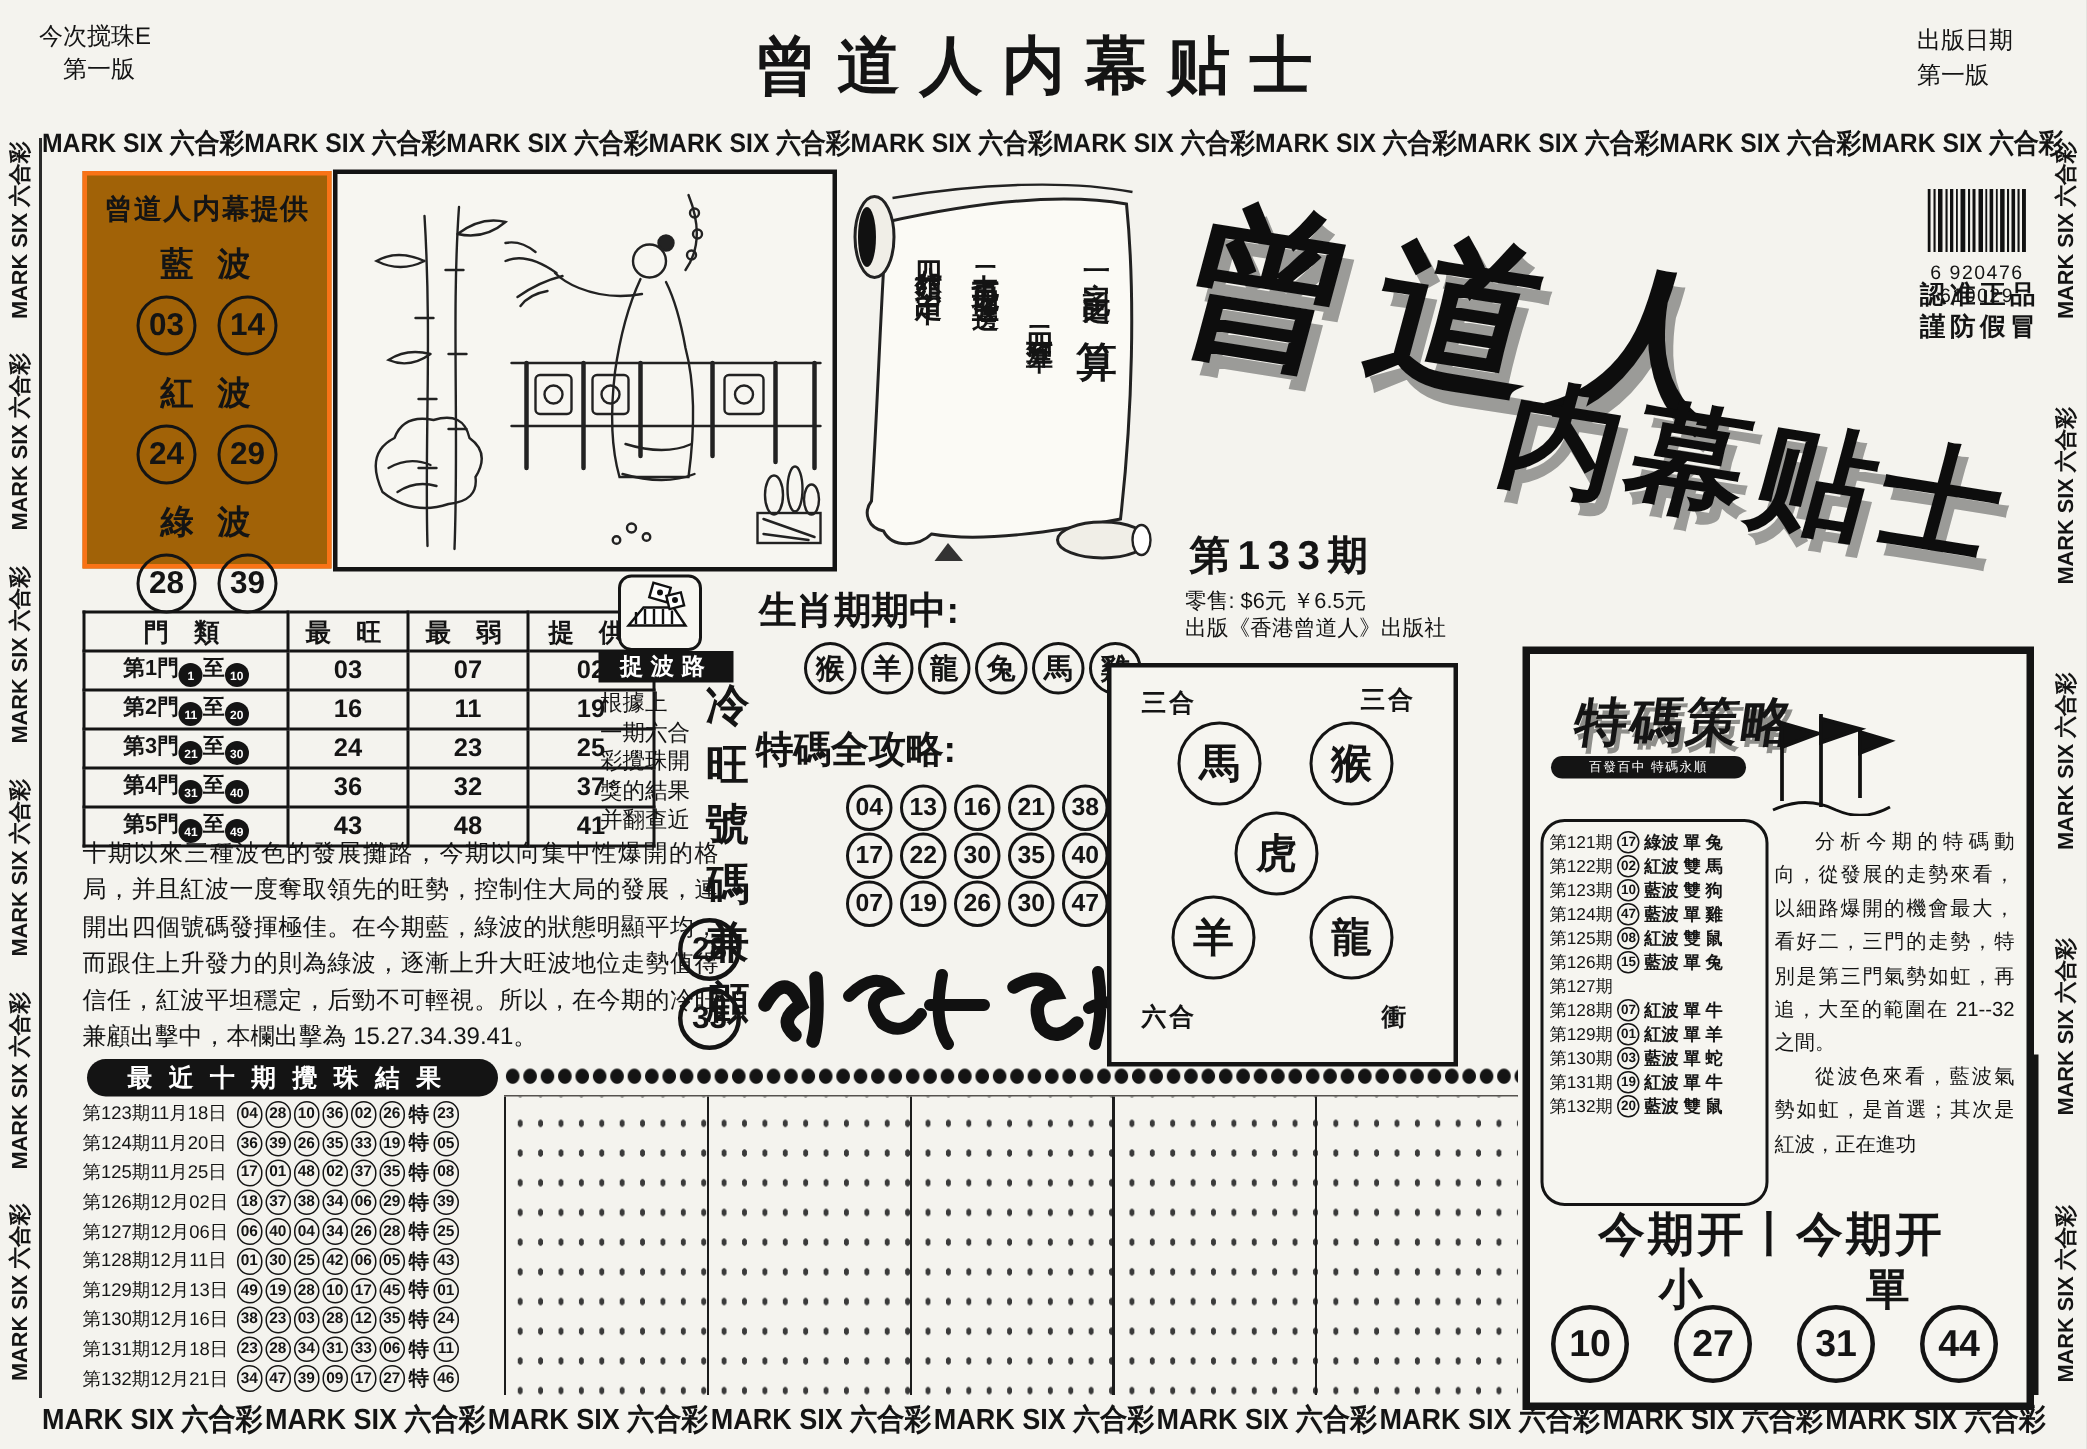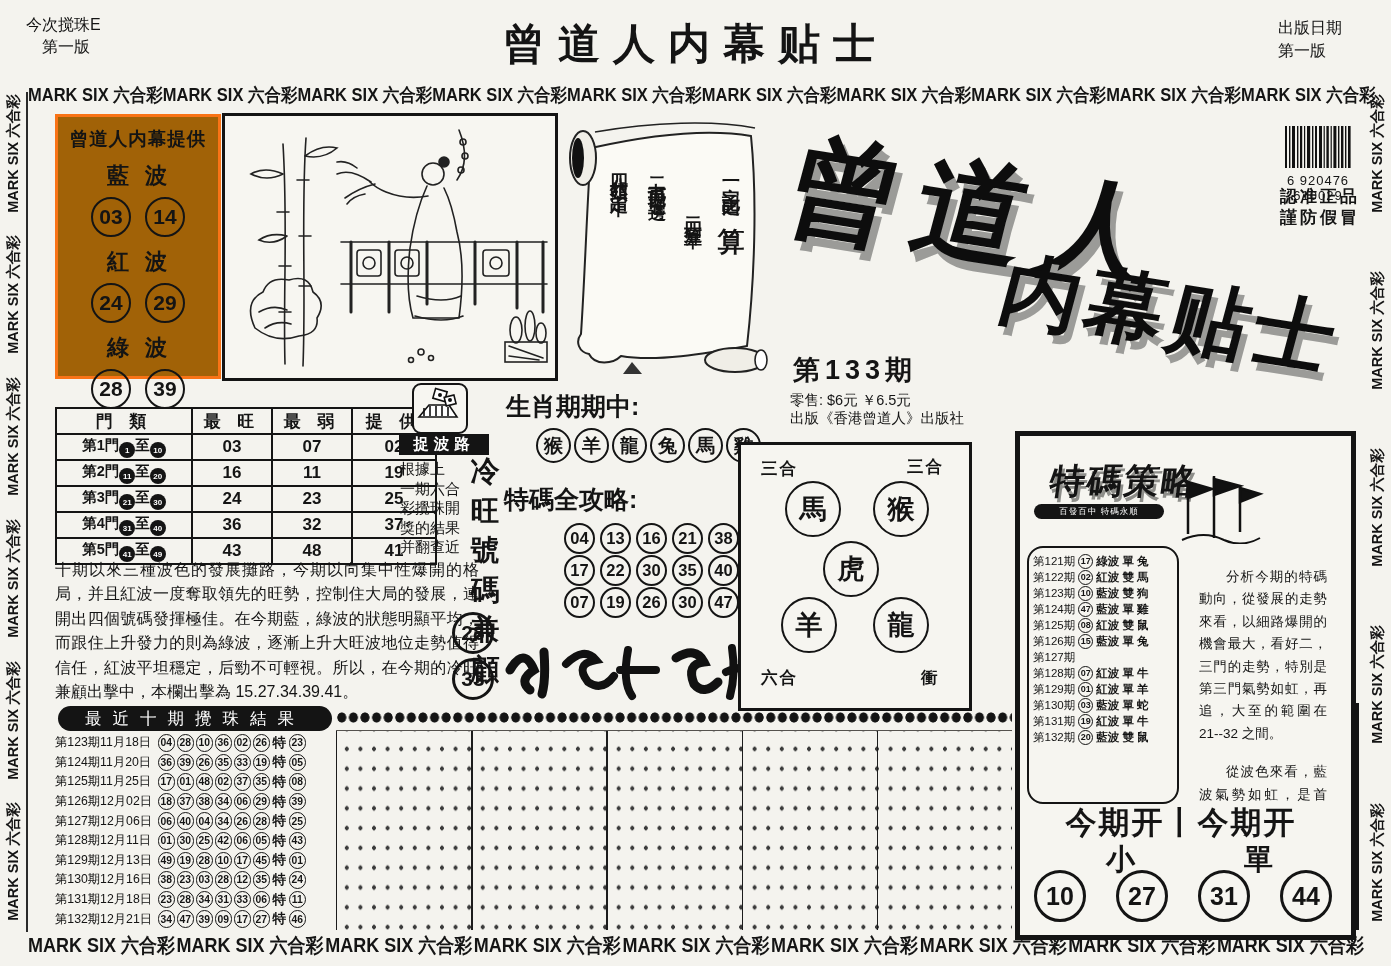--- a/index.html
+++ b/index.html
@@ -80,29 +80,29 @@
   #panel-badge{position:absolute;left:14px;top:68px;width:130px;height:15px;background:#141414;border-radius:8px;
                color:#fff;font-size:8.5px;letter-spacing:1px;display:flex;align-items:center;justify-content:center;}
   #panel-flags{position:absolute;left:158px;top:36px;width:86px;height:72px;}
   #history{position:absolute;left:7px;top:110px;width:152px;height:258px;border:2.5px solid #141414;
            border-radius:16px;padding:5px 4px;display:flex;flex-direction:column;box-sizing:border-box;}
   .h-row{display:flex;align-items:center;gap:3px;height:16px;}
   .h-period{font-size:11.5px;white-space:nowrap;}
   .h-circ{width:15px;height:15px;font-size:9px;border-width:1.5px;}
   .h-desc{font-size:11.5px;font-weight:bold;white-space:nowrap;}
   #panel-text{position:absolute;left:163px;top:114px;width:160px;height:252px;overflow:hidden;}
-  .panel-p{margin:16px;font-size:13.5px;line-height:22.4px;text-align:justify;text-indent:2em;}
+  .panel-p{margin:0;font-size:13.5px;line-height:22.4px;text-align:justify;text-indent:2em;}
   #pred-head{position:absolute;left:8px;top:366px;width:306px;text-align:center;font-size:31px;font-weight:900;letter-spacing:2px;}
   #pred-left-val{position:absolute;left:86px;top:404px;font-size:29px;font-weight:900;}
   #pred-right-val{position:absolute;left:224px;top:404px;font-size:29px;font-weight:900;}
   #pred-circles{position:absolute;left:14px;top:434px;width:298px;display:flex;justify-content:space-between;}
   .pred-circ{width:52px;height:52px;font-size:25px;border-width:3.5px;}
   
   #results-banner{left:58px;top:706px;width:274px;height:25px;background:#141414;border-radius:13px;color:#fff;
-                  display:flex;align-items:center;justify-content:center;font-size:16.5px;font-weight:normal;letter-spacing:11px;}
+                  display:flex;align-items:center;justify-content:center;font-size:16.5px;font-weight:bold;letter-spacing:11px;}
   #results-rows{left:55px;top:733px;width:282px;display:flex;flex-direction:column;}
   .r-row{display:flex;align-items:center;gap:1.5px;height:19.6px;}
   .r-period{font-size:12.3px;white-space:nowrap;width:101px;flex:none;}
   .r-circ{width:17.5px;height:17.5px;font-size:10.3px;border-width:1.5px;}
   .r-te{font-size:13.5px;font-weight:900;padding:0 1px;}
   
   #dots-strip{left:336px;top:711px;width:676px;height:13px;
       background-image:radial-gradient(#141414 4.2px,transparent 4.8px);background-size:11.6px 13px;}
   #dot-grid{left:336px;top:730px;width:676px;height:199px;border-top:1px solid #55524e;
       background-image:repeating-linear-gradient(90deg,#1c1c1c 0,#1c1c1c 1.4px,transparent 1.4px,transparent 135.2px),

